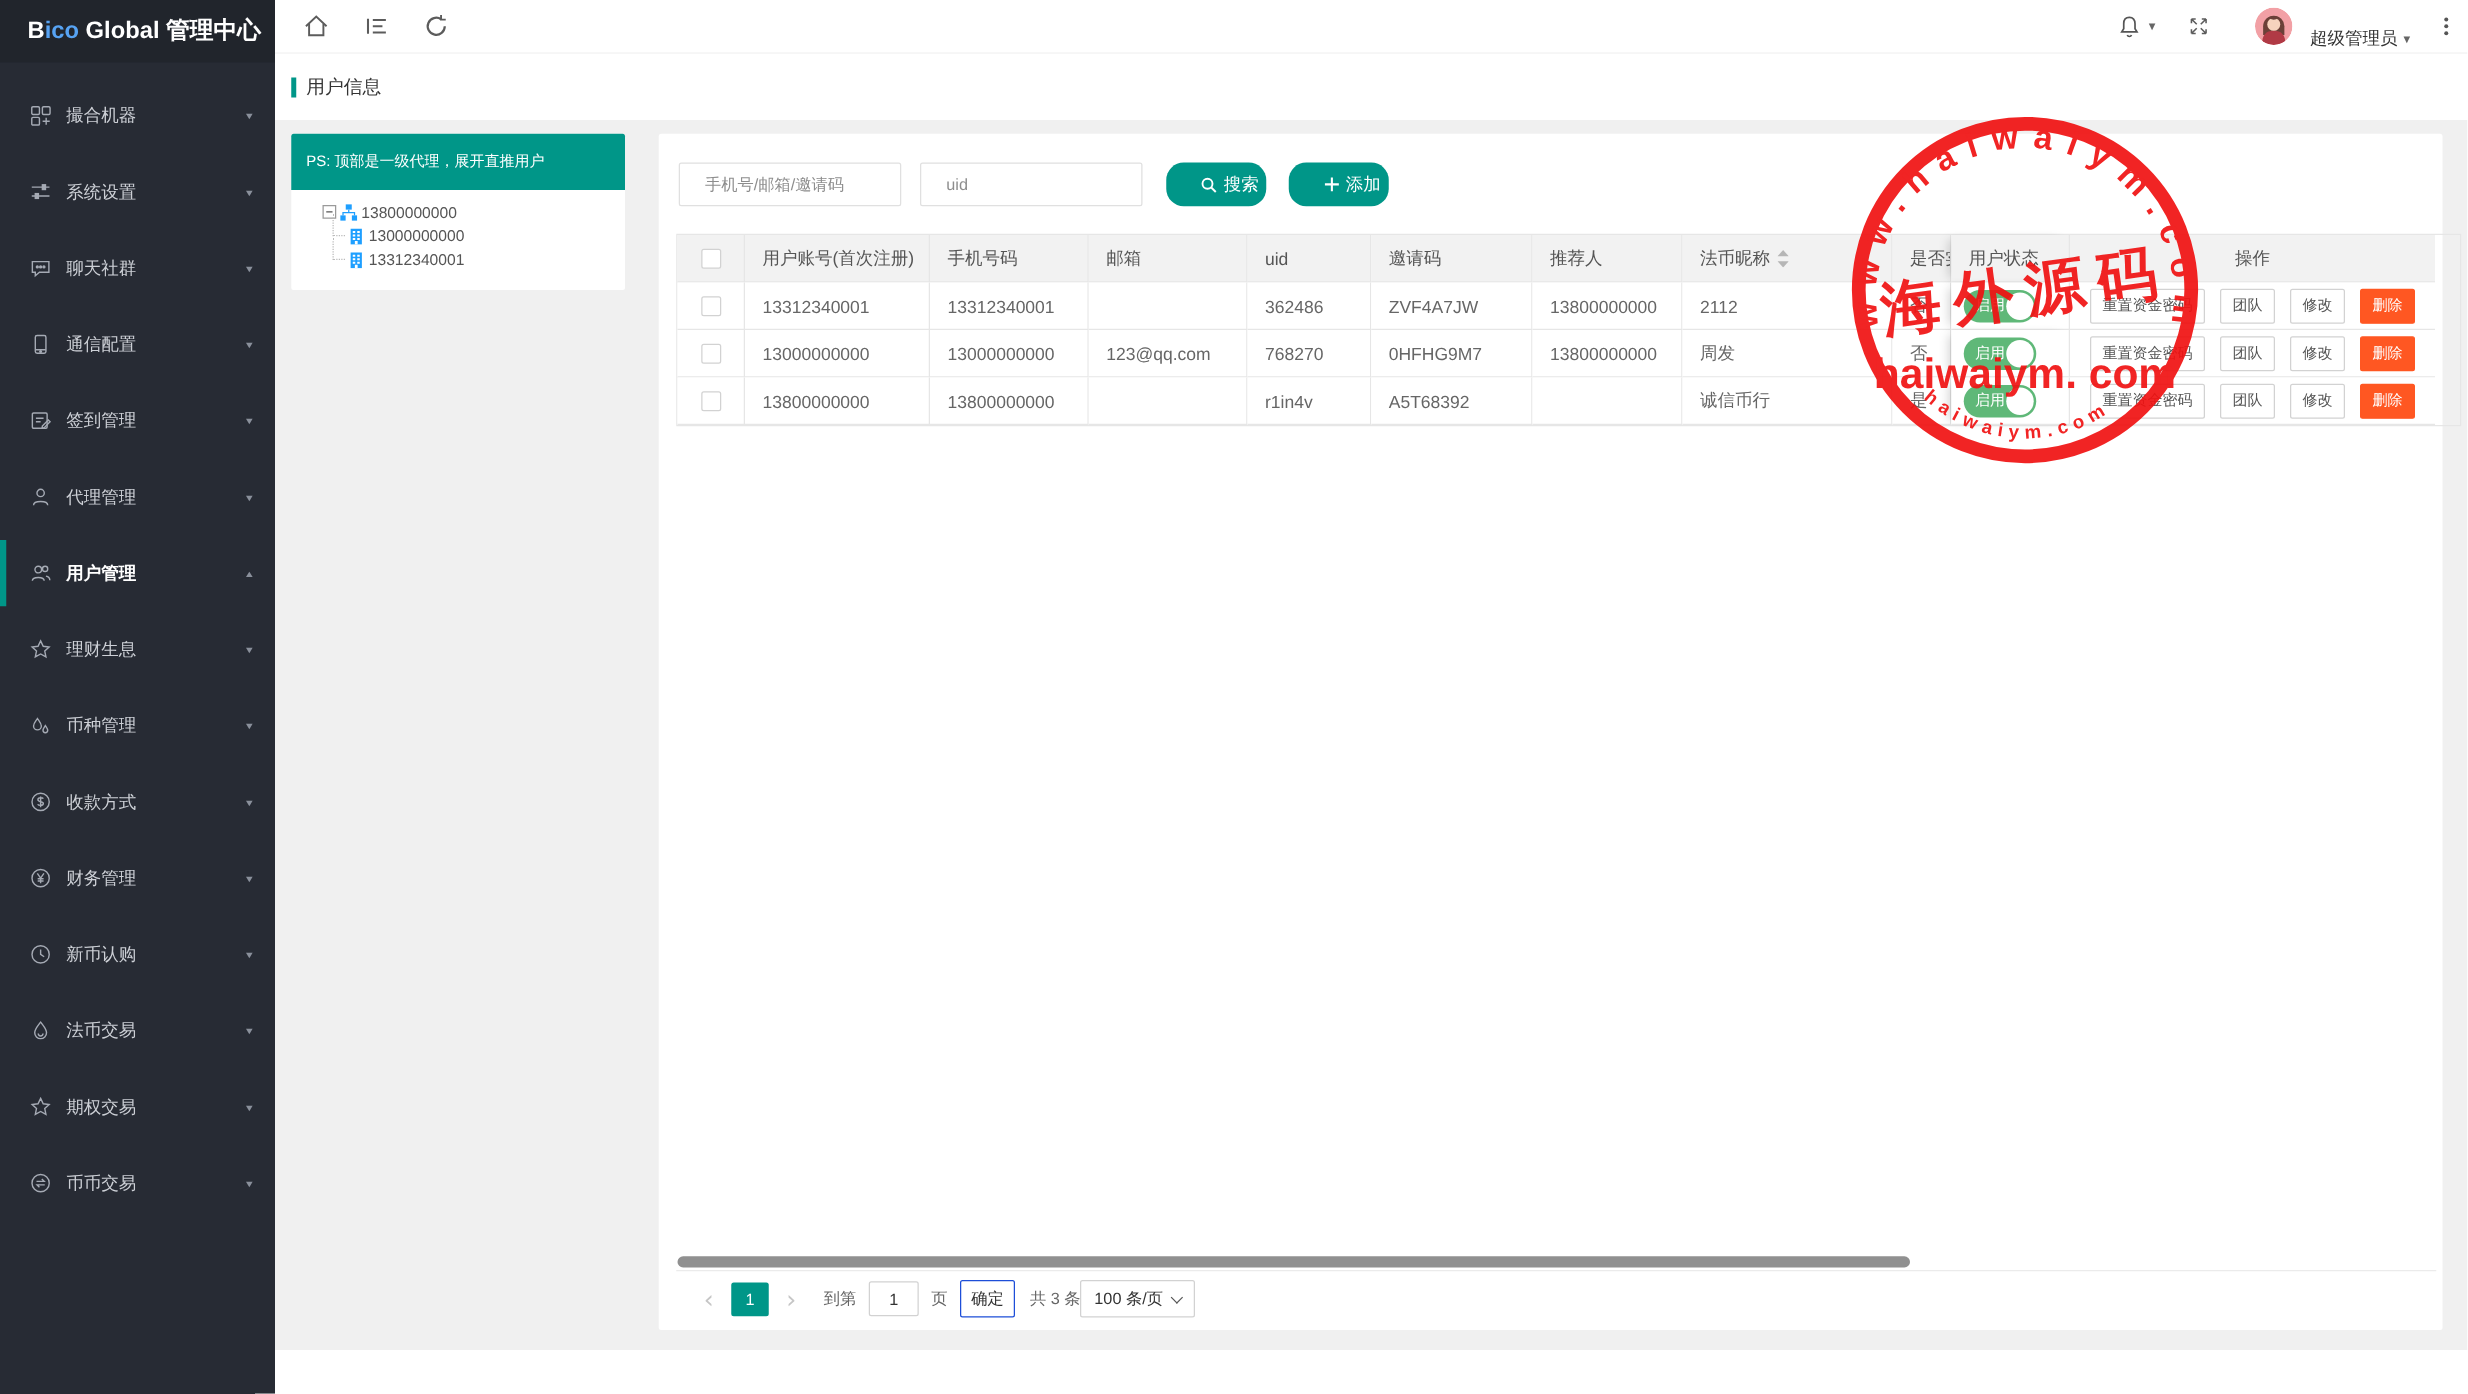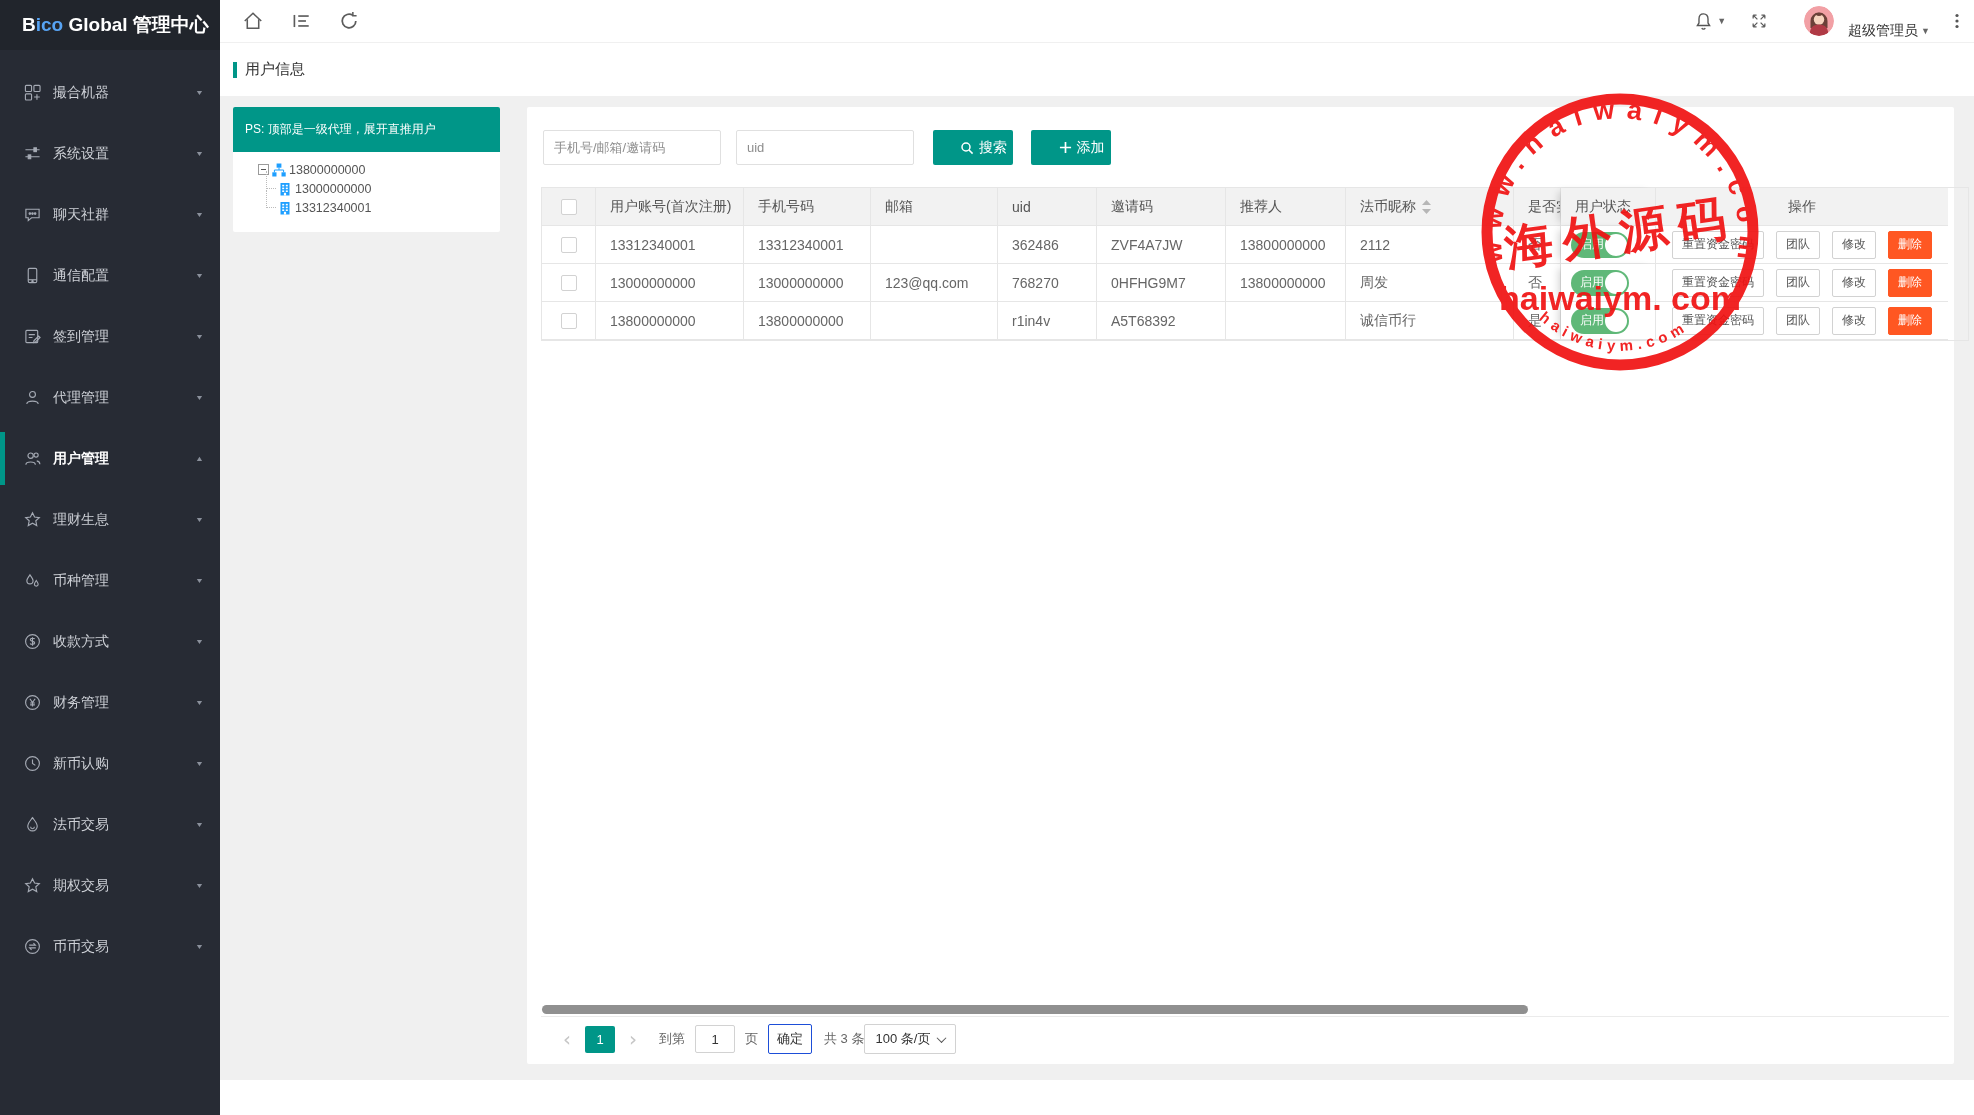--- a/index.html
+++ b/index.html
@@ -49,24 +49,24 @@
   .expander { width:11px; height:11px; border:1px solid #9a9a9a; background:#fff; display:inline-flex; align-items:center; justify-content:center; margin-right:3px; cursor:pointer; }
   .expander i { display:block; width:5px; height:1px; background:#555; }
   .tree-ico { width:14px; height:14px; margin-right:3px; }
   .tree-children { margin-left:14px; }
   .tree-child { position:relative; padding-left:6px; }
   .tree-child::before { content:''; position:absolute; left:-6px; top:-8px; width:9px; height:17px; border-left:1px dotted #bbb; border-bottom:1px dotted #bbb; }
 
   
   .main-card { position:absolute; left:307px; top:11px; width:1427px; height:957px; background:#fff; border-radius:2px; }
   .search-row { position:absolute; left:16px; top:23px; height:35px; display:flex; }
-  .s-input { width:178px; height:35px; border:1px solid #e0e0e0; border-radius:2px; padding:0 10px; font-size:13px; color:#333; outline:none; background:#fff; }
+  .s-input { width:178px; height:35px; border:1px solid #e0e0e0; border-radius:2px; padding:0 20px; font-size:13px; color:#333; outline:none; background:#fff; }
   .s-input::placeholder { color:#8d8d8d; }
   .s-input + .s-input { margin-left:15px; }
-  .btn-teal { height:35px; width:80px; background:#009688; color:#fff; border:none; border-radius:2px; font-size:14px; display:flex; align-items:center; justify-content:center; cursor:pointer;padding-left:21px; }
+  .btn-teal { height:35px; width:80px; background:#009688; color:#fff; border:none; border-radius:14px; font-size:14px; display:flex; align-items:center; justify-content:center; cursor:pointer;padding-left:21px; }
   .btn-search { margin-left:19px; }
   .btn-add { margin-left:18px; }
   .btn-teal svg { margin-right:5px; }
 
   
   .tbl { position:absolute; left:14px; top:80px; width:1428px; border:1px solid #e6e6e6; font-size:14px; }
   .trow { display:grid; grid-template-columns:54px 148px 127px 127px 99px 129px 120px 168px 47px 95px 292px; }
   .tcell { height:38px; display:flex; align-items:center; padding-left:14px; border-right:1px solid #e6e6e6; border-bottom:1px solid #e6e6e6; color:#666; overflow:hidden; white-space:nowrap; background:#fff; }
   .thead .tcell { background:#F2F2F2; color:#555; }
   .c-cb { justify-content:center; padding-left:0; }

